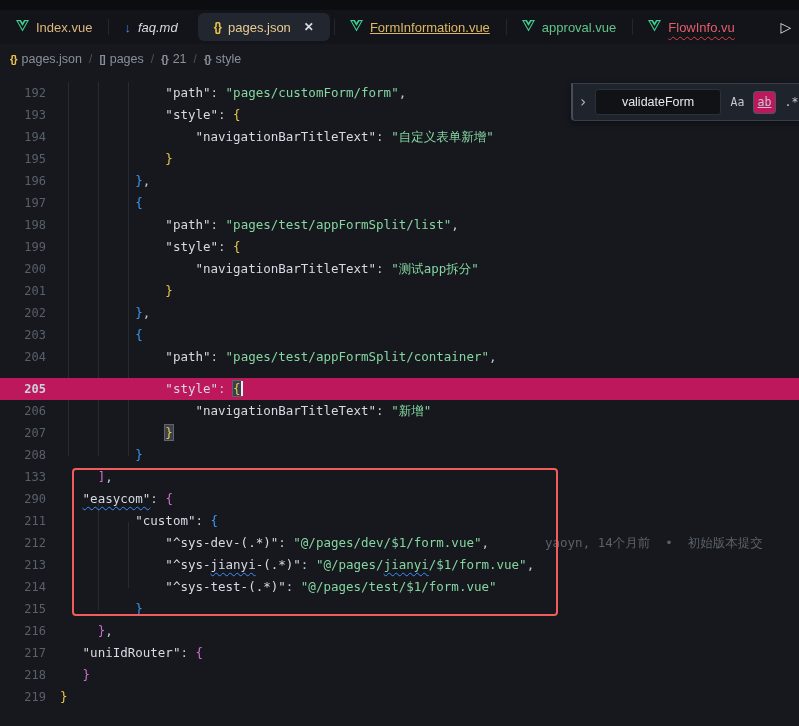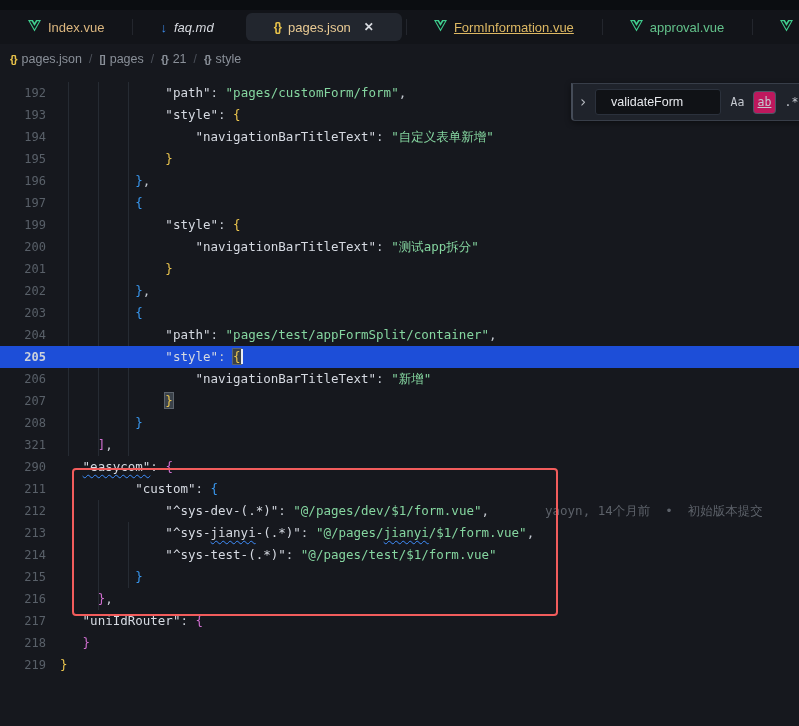--- a/index.html
+++ b/index.html
@@ -6,21 +6,21 @@
   html,body { width:799px; height:726px; overflow:hidden; background:#0b0d11;
     font-family:"Liberation Sans", sans-serif; }
 
   .window { position:relative; width:799px; height:726px; background:#16181e; }
 
   
   .topstrip { height:10px; background:#0b0d11; }
   .tabbar { height:34px; background:#121419; display:flex; align-items:center;
     overflow:hidden; position:relative; }
   .tabs { display:flex; align-items:center; height:100%; flex:1; }
-  .tab { display:flex; align-items:center; gap:7px; padding:0 28px; height:28px;
+  .tab { display:flex; align-items:center; gap:7px; padding:0 16px; height:28px;
     font-size:13px; cursor:default; position:relative; white-space:nowrap; }
   .tab + .tab::before { content:""; position:absolute; left:0; top:6px; bottom:6px;
     width:1px; background:#23262d; }
   .tab.active { background:#22262e; border-radius:6px; margin:0 4px; }
   .tab.active::before { display:none; }
   .tab .label { font-weight:500; }
   .tab .label.italic { font-style:italic; }
   .tab .label.err { text-decoration:underline wavy #d8434f 1px; text-underline-offset:4px; }
   .tab .close { margin-left:6px; color:#d8dbe0; font-size:12px; font-weight:700; }
   .icon-json { color:#e8c24a; font-weight:700; font-size:12px; letter-spacing:-1px; }
@@ -33,21 +33,21 @@
   .crumb { display:flex; align-items:center; gap:5px; }
   .crumb .cicon { font-weight:700; font-size:11px; letter-spacing:-1px; color:#8a9099; }
   .crumb.first .cicon { color:#e8c24a; }
   .crumb-sep { color:#4c515a; font-size:12px; }
 
   
   .editor { position:relative; height:652px; background:#16181e;
     font-family:"DejaVu Sans Mono", monospace; font-size:12.5px; }
   .lines { padding-top:8px; position:relative; z-index:2; }
   .line { height:22px; line-height:22px; display:flex; white-space:pre;align-items:flex-end; }
-  .line.current { background:#1d4ed8; }
+  .line.current { background:#be185d;margin-top:10px; }
   .ln { width:46px; flex-shrink:0; text-align:right; color:#596069; font-size:12px; }
   .line.current .ln { color:#ccd2db; font-weight:700; }
   .codetxt { margin-left:14px; }
 
   .k { color:#d6dae2; }
   .p { color:#c3c8d0; }
   .s { color:#85d6a0; }
   .bg1 { color:#edc74f; }
   .bg2 { color:#d06ed0; }
   .bg3 { color:#3998f0; }
@@ -63,21 +63,21 @@
     border:2.5px solid #f25c5c; border-radius:4px; z-index:5; pointer-events:none; }
 
   
   .find { position:absolute; left:571px; top:9px; width:240px; height:38px;
     background:#1f232b; border:1px solid #383e49; border-left:2px solid #454c58;
     display:flex; align-items:center; padding:0 6px 0 4px; gap:6px; z-index:10;
     box-shadow:0 2px 6px rgba(0,0,0,.45); border-radius:0 0 4px 4px; }
   .find .chev { color:#b6bac1; font-size:15px; width:12px; text-align:center; }
   .find input { width:126px; height:26px; background:#101216; border:1px solid #2b313c;
     border-radius:3px; color:#e6e8ec; font-size:12.5px; padding:0 15px;
-    font-family:"Liberation Sans", sans-serif; outline:none; }
+    font-family:"Liberation Sans", sans-serif; outline:none;text-align:center; }
   .findbtn { min-width:21px; height:21px; display:flex; align-items:center; justify-content:center;
     color:#c4c8cf; font-size:11.5px; border-radius:3px; padding:0 2px;
     font-family:"DejaVu Sans Mono", monospace; }
   .findbtn.on { background:#be185d; box-shadow:0 0 0 1px #4d5565; }
   .findbtn .uw { text-decoration:underline; }
 </style>
 </head>
 <body>
 
 <div class="window">
@@ -153,31 +153,32 @@
     <div class="guide" style="left:98px;  top:426px; height:110px;"></div>
     <div class="guide" style="left:128px; top:448px; height:66px;"></div>
 
     <div class="lines">
         <div class="line"><span class="ln">192</span><span class="codetxt">              <span class="k">"path"</span><span class="p">: </span><span class="s">"pages/customForm/form"</span><span class="p">,</span></span></div>
         <div class="line"><span class="ln">193</span><span class="codetxt">              <span class="k">"style"</span><span class="p">: </span><span class="bg1">{</span></span></div>
         <div class="line"><span class="ln">194</span><span class="codetxt">                  <span class="k">"navigationBarTitleText"</span><span class="p">: </span><span class="s">"自定义表单新增"</span></span></div>
         <div class="line"><span class="ln">195</span><span class="codetxt">              <span class="bg1">}</span></span></div>
         <div class="line"><span class="ln">196</span><span class="codetxt">          <span class="bg3">}</span><span class="p">,</span></span></div>
         <div class="line"><span class="ln">197</span><span class="codetxt">          <span class="bg3">{</span></span></div>
+        <div class="line"><span class="ln">198</span><span class="codetxt">              <span class="k">"path"</span><span class="p">: </span><span class="s">"pages/test/appFormSplit/list"</span><span class="p">,</span></span></div>
         <div class="line"><span class="ln">199</span><span class="codetxt">              <span class="k">"style"</span><span class="p">: </span><span class="bg1">{</span></span></div>
         <div class="line"><span class="ln">200</span><span class="codetxt">                  <span class="k">"navigationBarTitleText"</span><span class="p">: </span><span class="s">"测试app拆分"</span></span></div>
         <div class="line"><span class="ln">201</span><span class="codetxt">              <span class="bg1">}</span></span></div>
         <div class="line"><span class="ln">202</span><span class="codetxt">          <span class="bg3">}</span><span class="p">,</span></span></div>
         <div class="line"><span class="ln">203</span><span class="codetxt">          <span class="bg3">{</span></span></div>
         <div class="line"><span class="ln">204</span><span class="codetxt">              <span class="k">"path"</span><span class="p">: </span><span class="s">"pages/test/appFormSplit/container"</span><span class="p">,</span></span></div>
         <div class="line current"><span class="ln">205</span><span class="codetxt">              <span class="k">"style"</span><span class="p">: </span><span class="bg1 m">{</span><span class="cursor"></span></span></div>
         <div class="line"><span class="ln">206</span><span class="codetxt">                  <span class="k">"navigationBarTitleText"</span><span class="p">: </span><span class="s">"新增"</span></span></div>
         <div class="line"><span class="ln">207</span><span class="codetxt">              <span class="bg1 m">}</span></span></div>
         <div class="line"><span class="ln">208</span><span class="codetxt">          <span class="bg3">}</span></span></div>
-        <div class="line"><span class="ln">321</span><span class="codetxt">     <span class="bg2">]</span><span class="p">,</span></span></div>
+        <div class="line"><span class="ln">133</span><span class="codetxt">     <span class="bg2">]</span><span class="p">,</span></span></div>
         <div class="line"><span class="ln">290</span><span class="codetxt">   <span class="k sq">"easycom"</span><span class="p">: </span><span class="bg2">{</span></span></div>
         <div class="line"><span class="ln">211</span><span class="codetxt">          <span class="k">"custom"</span><span class="p">: </span><span class="bg3">{</span></span></div>
         <div class="line"><span class="ln">212</span><span class="codetxt">              <span class="k">"^sys-dev-(.*)"</span><span class="p">: </span><span class="s">"@/pages/dev/$1/form.vue"</span><span class="p">,</span><span class="blame">yaoyn, 14个月前  •  初始版本提交</span></span></div>
         <div class="line"><span class="ln">213</span><span class="codetxt">              <span class="k">"^sys-</span><span class="k sq">jianyi</span><span class="k">-(.*)"</span><span class="p">: </span><span class="s">"@/pages/</span><span class="s sq">jianyi</span><span class="s">/$1/form.vue"</span><span class="p">,</span></span></div>
         <div class="line"><span class="ln">214</span><span class="codetxt">              <span class="k">"^sys-test-(.*)"</span><span class="p">: </span><span class="s">"@/pages/test/$1/form.vue"</span></span></div>
         <div class="line"><span class="ln">215</span><span class="codetxt">          <span class="bg3">}</span></span></div>
         <div class="line"><span class="ln">216</span><span class="codetxt">     <span class="bg2">}</span><span class="p">,</span></span></div>
         <div class="line"><span class="ln">217</span><span class="codetxt">   <span class="k">"uniIdRouter"</span><span class="p">: </span><span class="bg2">{</span></span></div>
         <div class="line"><span class="ln">218</span><span class="codetxt">   <span class="bg2">}</span></span></div>
         <div class="line"><span class="ln">219</span><span class="codetxt"><span class="bg1">}</span></span></div>

